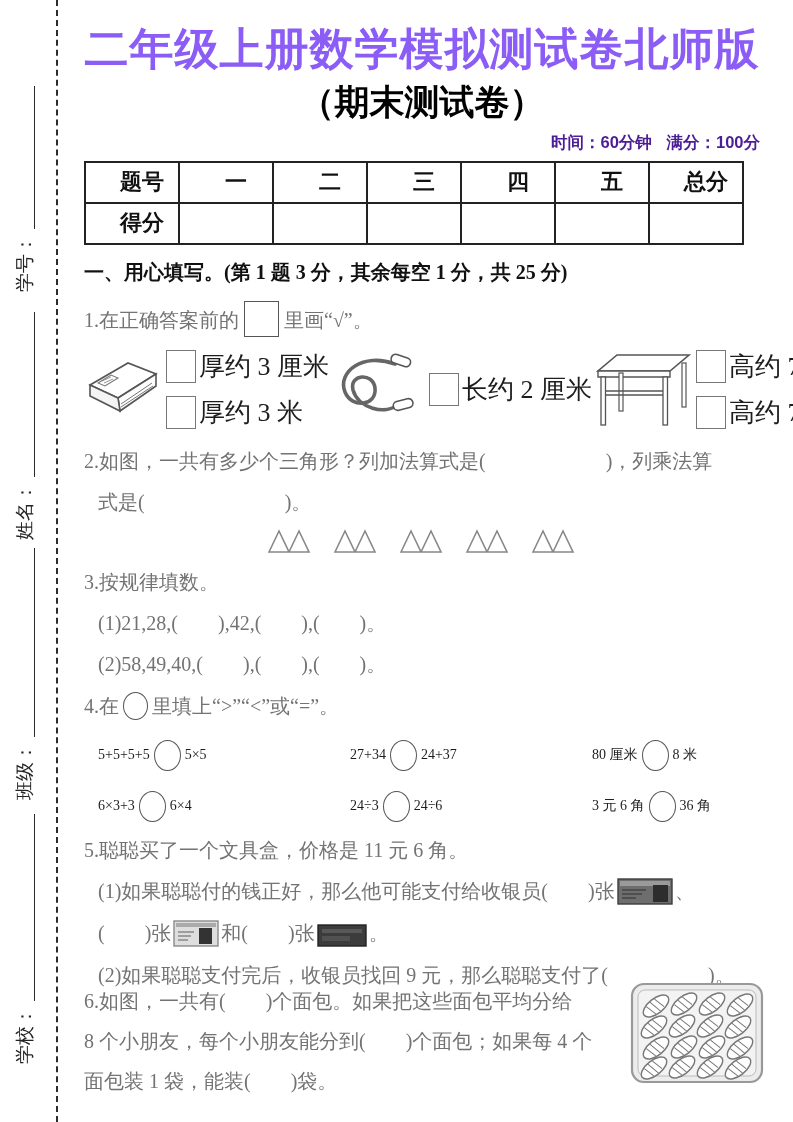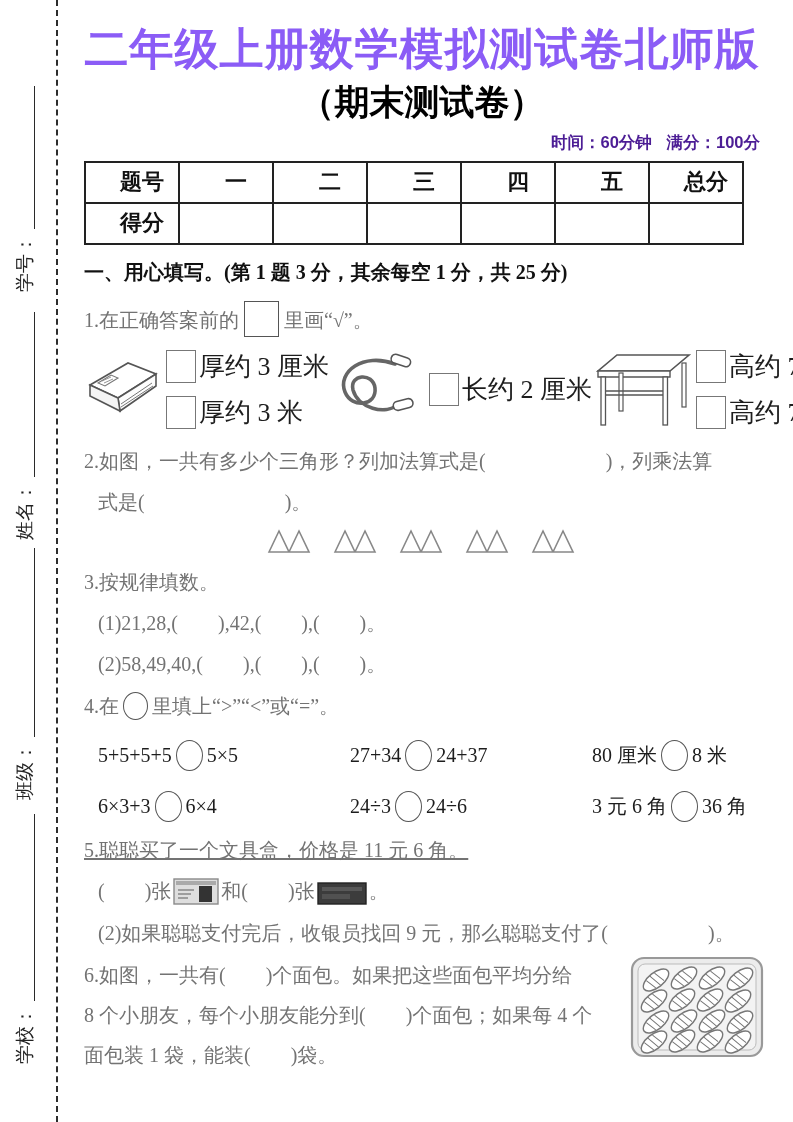--- a/index.html
+++ b/index.html
@@ -32,27 +32,27 @@
   .q1row{display:flex;margin-top:10px;}
   .q1g{flex:1;display:flex;align-items:center;}
   .optcol{display:flex;flex-direction:column;gap:11px;margin-left:4px;}
   .opt{display:flex;align-items:center;}
   .chk{width:28px;height:31px;border:1.6px solid #777;flex:none;margin-right:3px;background:#fff;}
   .opt span{font-size:26px;white-space:nowrap;}
   
   .tri-row{margin-top:12px;display:flex;justify-content:center;gap:20px;}
   
   .cmp-grid{display:grid;grid-template-columns:252px 242px 1fr;margin-top:20px;padding-left:14px;}
-  .cmp{display:flex;align-items:center;font-size:20px;white-space:nowrap;}
+  .cmp{display:flex;align-items:center;font-size:14px;white-space:nowrap;}
   .circ{display:inline-block;width:25px;height:29px;border:1.6px solid #555;border-radius:50%;margin:0 4px;flex:none;background:#fff;}
   .circ.small{width:23px;height:26px;vertical-align:-7px;}
   
   .note{vertical-align:-7px;margin:0 2px;}
   
-  .q6wrap{position:relative;margin-top:16px;min-height:112px;}
+  .q6wrap{position:relative;min-height:112px;}
   .q6wrap p{width:538px;margin:0 0 14px;}
   .bread{position:absolute;right:-4px;top:-6px;}
 </style>
 </head>
 <body>
 
 <div class="page">
 
   <div class="fold-line"></div>
   <div class="side-field sf1">
@@ -223,21 +223,29 @@
           <span class="circ"></span>
           <span>24÷6</span>
       </div>
       <div class="cmp">
         <span>3 元 6 角</span>
           <span class="circ"></span>
           <span>36 角</span>
       </div>
     </div>
 
-    <p class="q mt" style="margin-bottom:0;text-decoration:underline;">5.聪聪买了一个文具盒，价格是 11 元 6 角。</p>
+    <p class="q mt" style="margin-bottom:0;">5.聪聪买了一个文具盒，价格是 11 元 6 角。</p>
+    <div class="q mt indent">
+      <span>(1)如果聪聪付的钱正好，那么他可能支付给收银员(　　)张</span><svg class="note" width="56" height="27" viewBox="0 0 56 27">
+          <rect x="1" y="1" width="54" height="25" fill="#6e6e6e" stroke="#3d3d3d" stroke-width="1.4"></rect>
+          <rect x="3" y="3" width="50" height="5" fill="#9a9a9a"></rect>
+          <rect x="36" y="7" width="15" height="17" fill="#2d2d2d"></rect>
+          <path d="M5,12 h24 M5,16 h20 M5,20 h14" stroke="#444" stroke-width="1.6"></path>
+        </svg><span>、</span>
+    </div>
     <div class="q mt indent">
       <span>(　　)张</span><svg class="note" width="46" height="27" viewBox="0 0 46 27">
           <rect x="1" y="1" width="44" height="25" fill="#dedede" stroke="#8a8a8a" stroke-width="1.4"></rect>
           <rect x="3" y="3" width="40" height="4" fill="#aaa"></rect>
           <rect x="26" y="8" width="13" height="16" fill="#333"></rect>
           <path d="M5,12 h16 M5,16 h13 M5,20 h10" stroke="#888" stroke-width="1.4"></path>
         </svg><span>和(　　)张</span><svg class="note" width="50" height="23" viewBox="0 0 50 23">
           <rect x="1" y="1" width="48" height="21" fill="#3c3c3c" stroke="#222" stroke-width="1.4"></rect>
           <rect x="5" y="5" width="40" height="4" fill="#585858"></rect>
           <rect x="5" y="12" width="28" height="5" fill="#515151"></rect>

